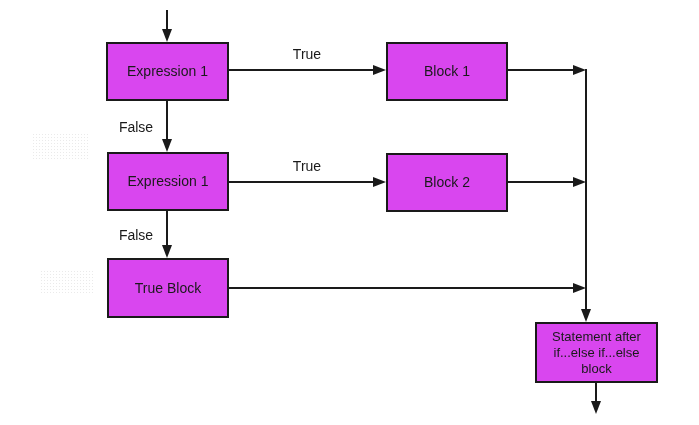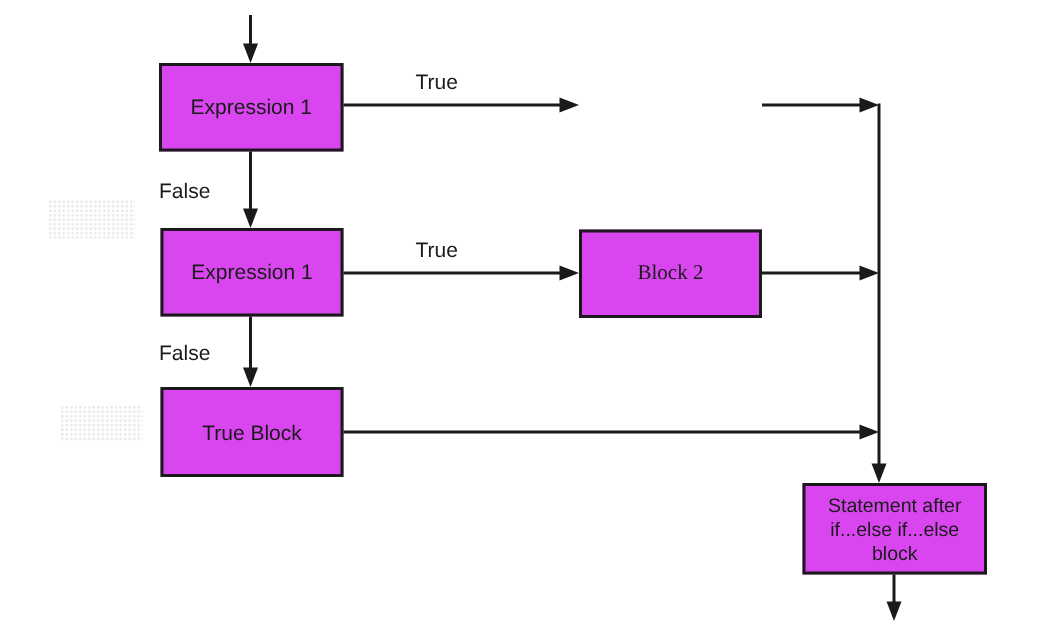--- a/index.html
+++ b/index.html
@@ -38,21 +38,21 @@
   .ah-down {
     position: absolute; width: 0; height: 0;
     border-left: 5px solid transparent;
     border-right: 5px solid transparent;
     border-top: 13px solid #1a1a1a;
   }
   .elabel {
     position: absolute;
     font-size: 14px;
     width: 60px;
-    text-align: left;
+    text-align: center;
   }
   .smudge {
     position: absolute;
     background-image: radial-gradient(circle, #d9d9d9 0.8px, transparent 1px);
     background-size: 3px 3px;
     opacity: 0.55;
   }
 </style>
 </head>
 <body>
@@ -66,40 +66,43 @@
   <div class="ah-down" style="left:162px; top:29px;"></div>
 
   <div class="box" style="left:106px; top:42px; width:123px; height:59px;">
     <span>Expression 1</span>
   </div>
 
   <div class="elabel" style="left:277px; top:46px;">True</div>
   <div class="hline" style="left:229px; top:69px; width:146px;"></div>
   <div class="ah-right" style="left:373px; top:65px;"></div>
 
+  <div class="box" style="left:386px; top:42px; width:122px; height:59px;">
+    <span>Block 1</span>
+  </div>
 
   <div class="hline" style="left:508px; top:69px; width:66px;"></div>
   <div class="ah-right" style="left:573px; top:65px;"></div>
 
   <div class="vline" style="left:585px; top:69px; height:241px;"></div>
   <div class="ah-down" style="left:581px; top:309px;"></div>
 
   <div class="elabel" style="left:106px; top:119px;">False</div>
   <div class="vline" style="left:166px; top:101px; height:39px;"></div>
   <div class="ah-down" style="left:162px; top:139px;"></div>
 
   <div class="box" style="left:107px; top:152px; width:122px; height:59px;">
     <span>Expression 1</span>
   </div>
 
   <div class="elabel" style="left:277px; top:158px;">True</div>
   <div class="hline" style="left:229px; top:181px; width:146px;"></div>
   <div class="ah-right" style="left:373px; top:177px;"></div>
 
-  <div class="box" style="left:386px; top:153px; width:122px; height:59px;font-family:Liberation Serif, serif;">
+  <div class="box" style="left:386px; top:153px; width:122px; height:59px;">
     <span>Block 2</span>
   </div>
 
   <div class="hline" style="left:508px; top:181px; width:66px;"></div>
   <div class="ah-right" style="left:573px; top:177px;"></div>
 
   <div class="elabel" style="left:106px; top:227px;">False</div>
   <div class="vline" style="left:166px; top:211px; height:35px;"></div>
   <div class="ah-down" style="left:162px; top:245px;"></div>
 

